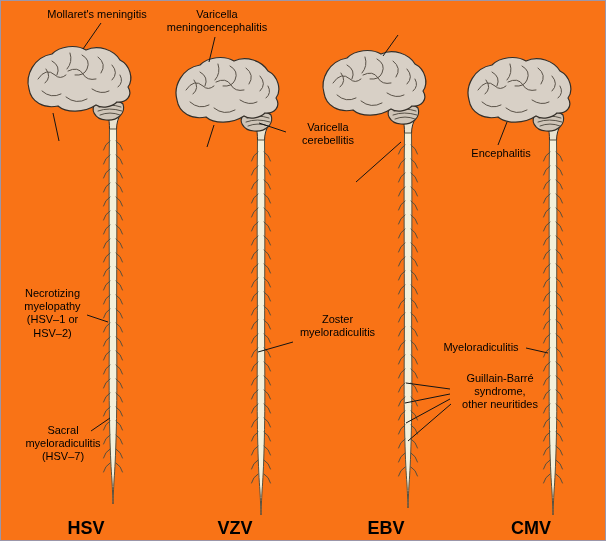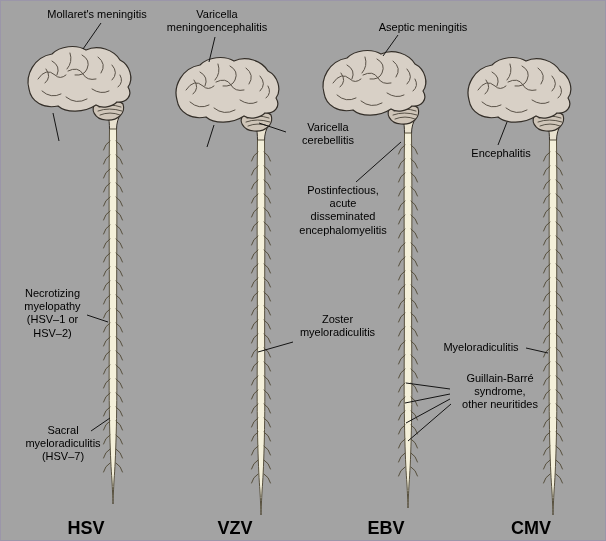--- a/index.html
+++ b/index.html
@@ -1,19 +1,19 @@
 <!DOCTYPE html>
 <html><head>
 <meta charset="utf-8">
 <style>
   html,body { margin:0; padding:0; }
   .figure {
     position:relative;
     width:606px; height:541px;
-    background:#a3a3a3;
+    background:#f97316;
     border:1px solid #9b96a9;
     box-sizing:border-box;
     font-family:"Liberation Sans", sans-serif;
     overflow:hidden;
   }
   svg#anatomy { position:absolute; left:0; top:0; }
 
   .cerebrum   { fill:#d8d0c6; stroke:#332e28; stroke-width:1.2; }
   .cerebellum { fill:#cfc5b8; stroke:#332e28; stroke-width:1.1; }
   .stem       { fill:#e9e2cf; stroke:#332e28; stroke-width:1; }
@@ -147,27 +147,22 @@
       <line x1="449" y1="393" x2="404" y2="402"></line>
       <line x1="449" y1="398" x2="405" y2="422"></line>
       <line x1="450" y1="403" x2="407" y2="440"></line>
       <line x1="90" y1="430" x2="109" y2="417"></line>
     </g>
   </svg>
 
   <div class="lbl" style="left:30px;  top:7px;   width:132px">Mollaret's meningitis</div>
   <div class="lbl" style="left:157px; top:7px;   width:118px">Varicella
 meningoencephalitis</div>
-  <div class="lbl" style="left:358px; top:20px;  width:128px">Aseptic meningitis</div>
   <div class="lbl" style="left:287px; top:120px; width:80px">Varicella
 cerebellitis</div>
-  <div class="lbl" style="left:282px; top:183px; width:120px">Postinfectious,
-acute
-disseminated
-encephalomyelitis</div>
   <div class="lbl" style="left:460px; top:146px; width:80px">Encephalitis</div>
   <div class="lbl" style="left:4px;   top:286px; width:95px">Necrotizing
 myelopathy
 (HSV–1 or
 HSV–2)</div>
   <div class="lbl" style="left:294px; top:312px; width:85px">Zoster
 myeloradiculitis</div>
   <div class="lbl" style="left:436px; top:340px; width:88px">Myeloradiculitis</div>
   <div class="lbl" style="left:450px; top:371px; width:98px">Guillain-Barré
 syndrome,

